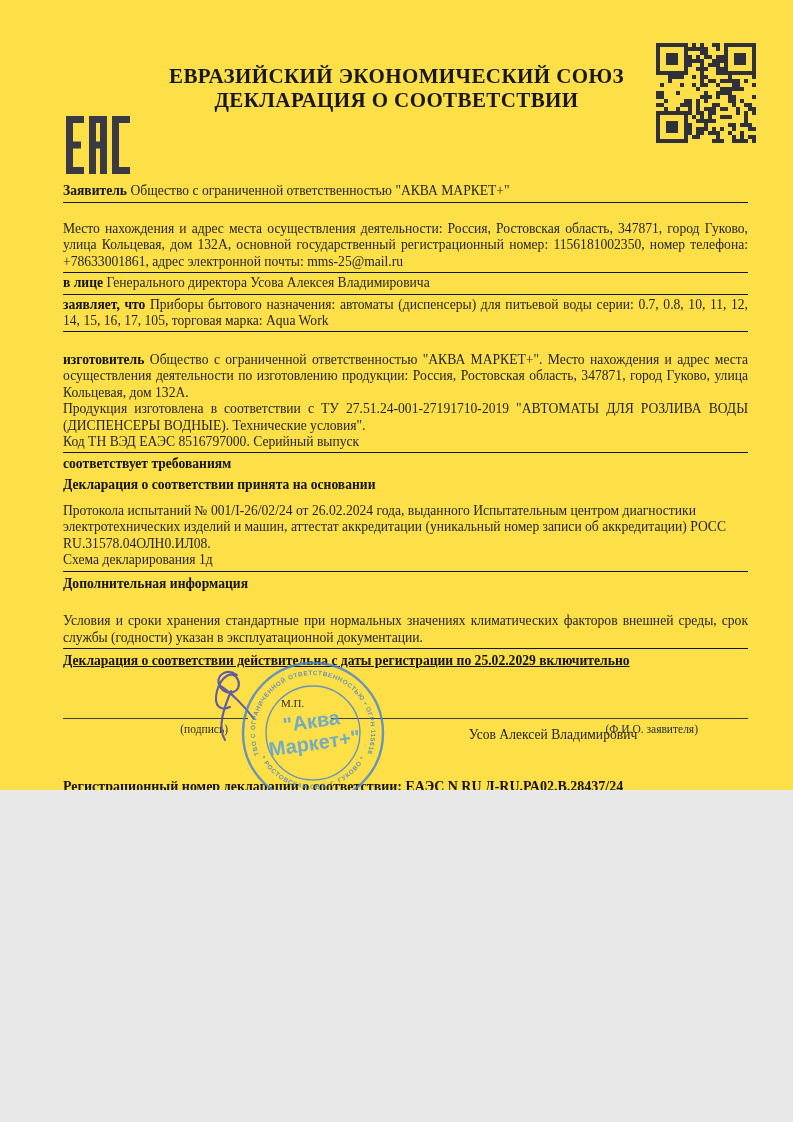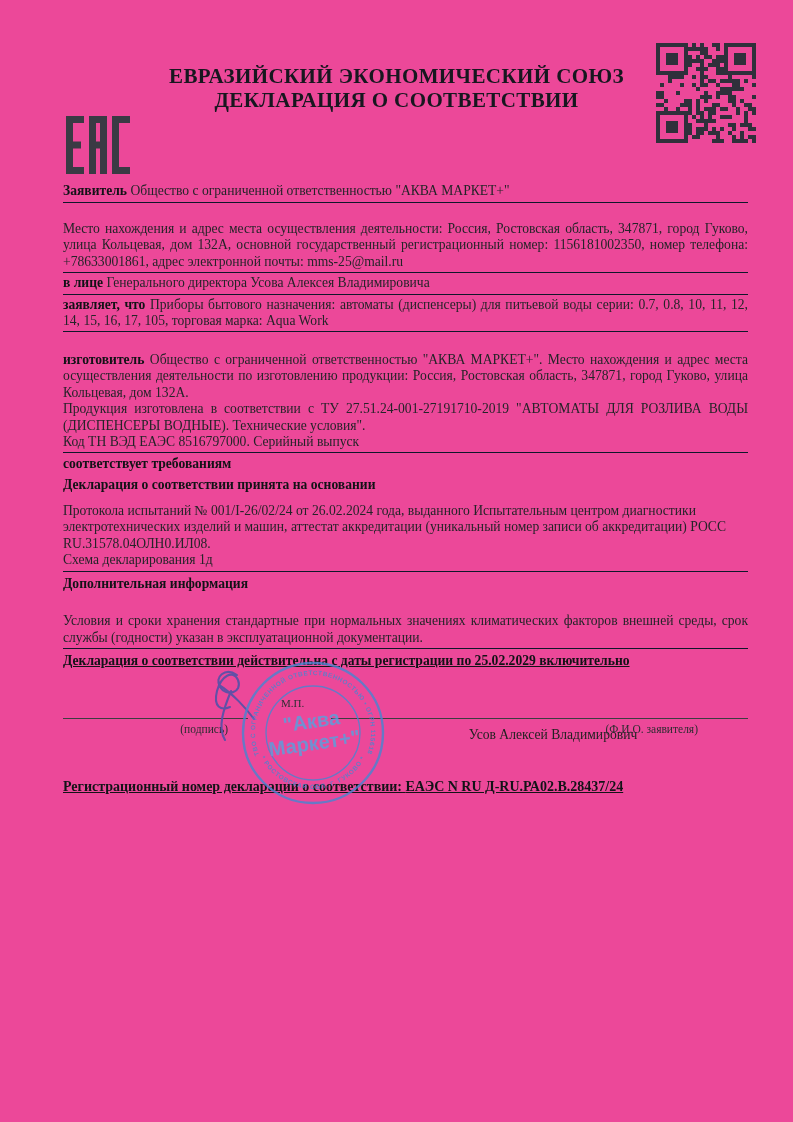--- a/index.html
+++ b/index.html
@@ -1,18 +1,18 @@
 <!DOCTYPE html>
 <html lang="ru"><head>
 <meta charset="utf-8">
 <style>
   html,body{margin:0;padding:0;background:#e8e8e8;}
   .page{
-    position:relative;width:793px;height:1122px;margin:0 auto;
-    background:#ec4899;overflow:hidden;
+    position:relative;width:793px;height:790px;margin:0 auto;
+    background:#fde047;overflow:hidden;
     font-family:"Liberation Serif", serif;color:#242428;
   }
   
   .title{
     position:absolute;top:64px;left:0;width:100%;text-align:center;
     font-weight:bold;font-size:21px;line-height:24px;letter-spacing:.4px;color:#17171f;
   }
   .eac-logo{position:absolute;left:66px;top:116px;width:64px;height:58px;}
   .qr{position:absolute;left:656px;top:43px;width:100px;height:100px;}
   

